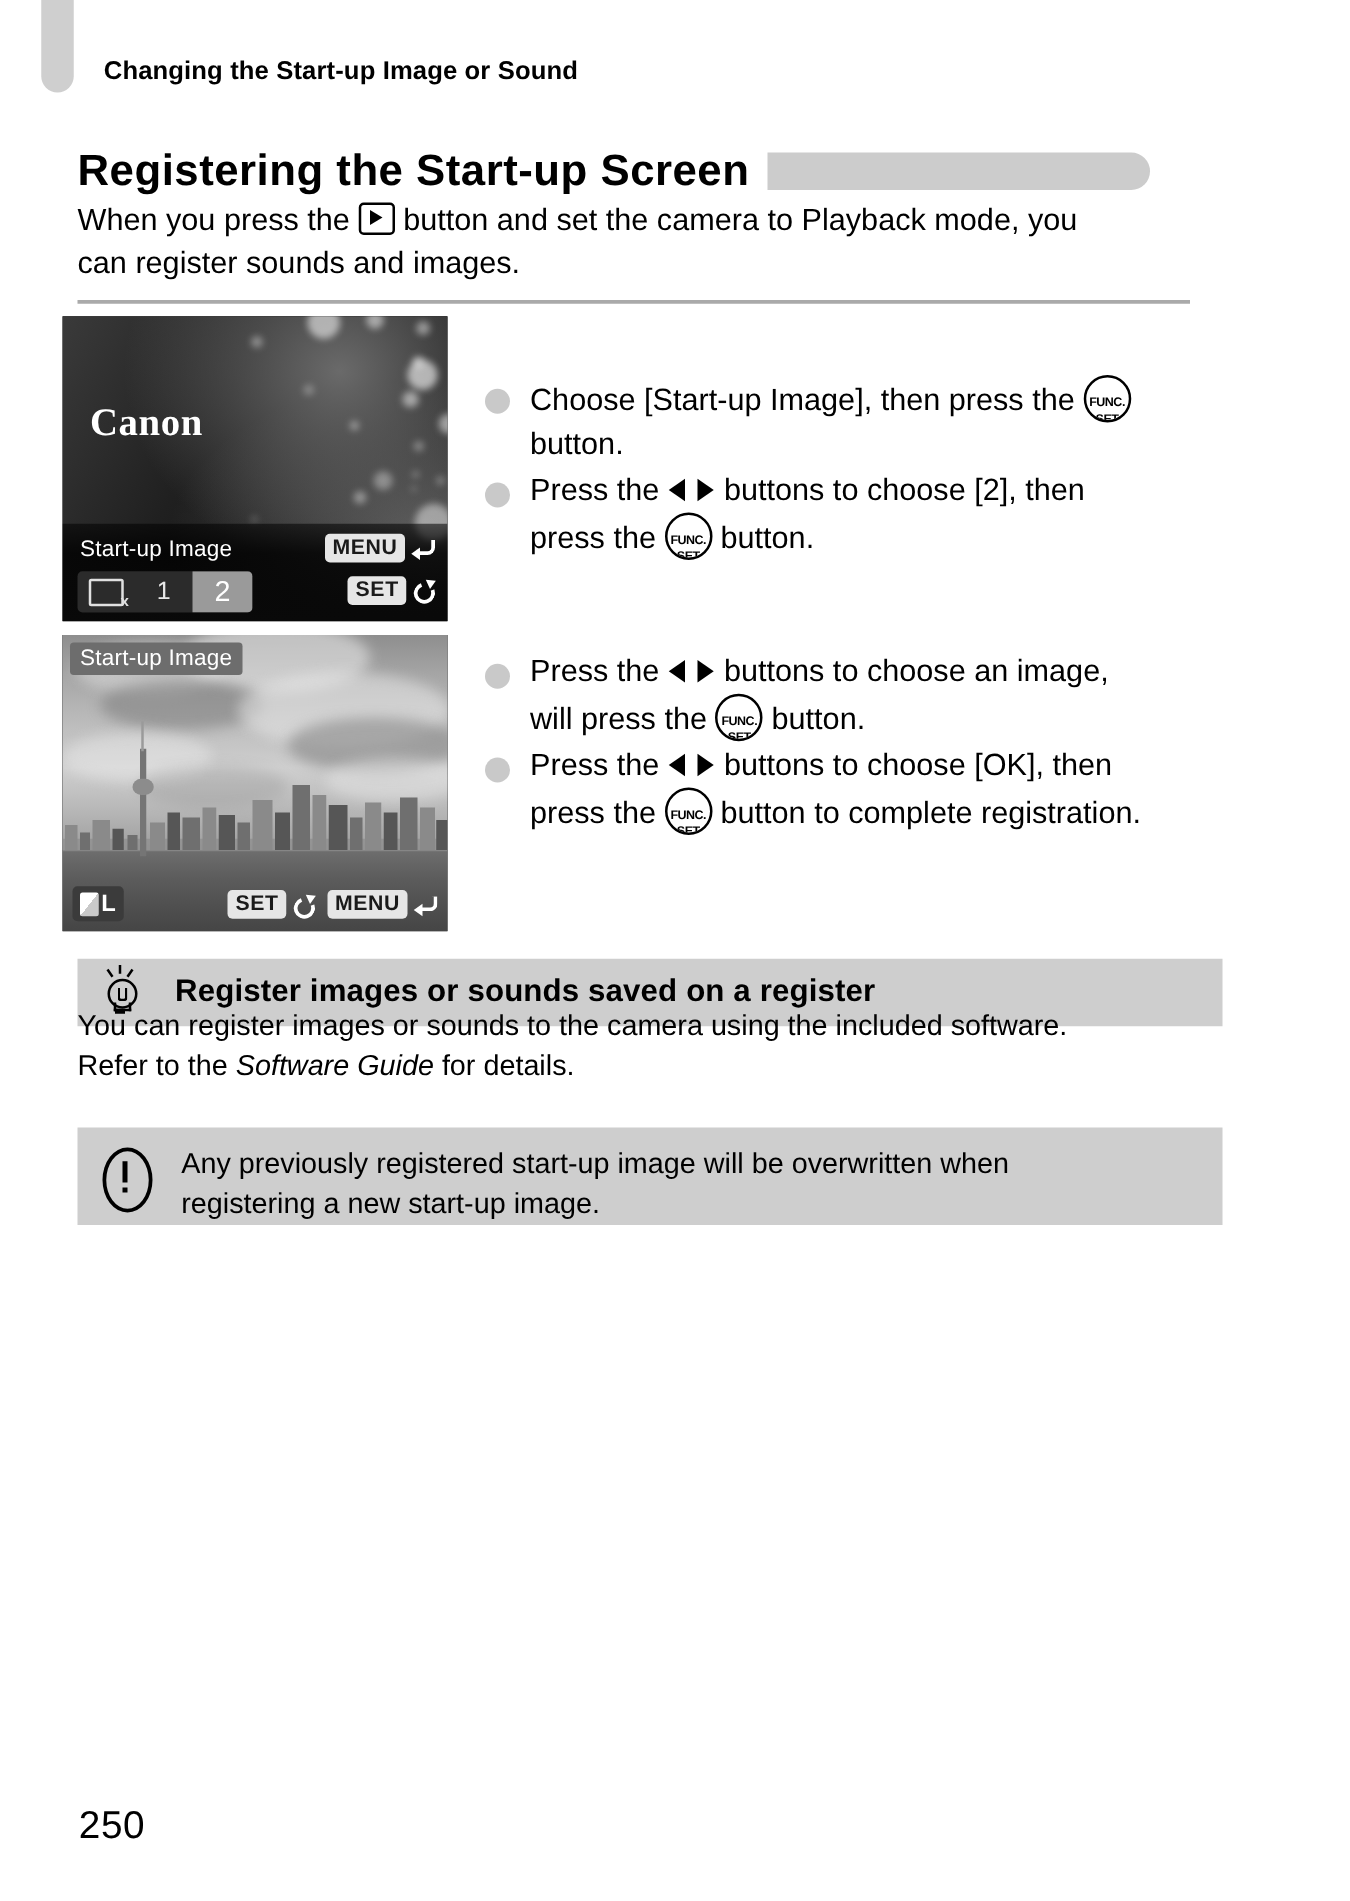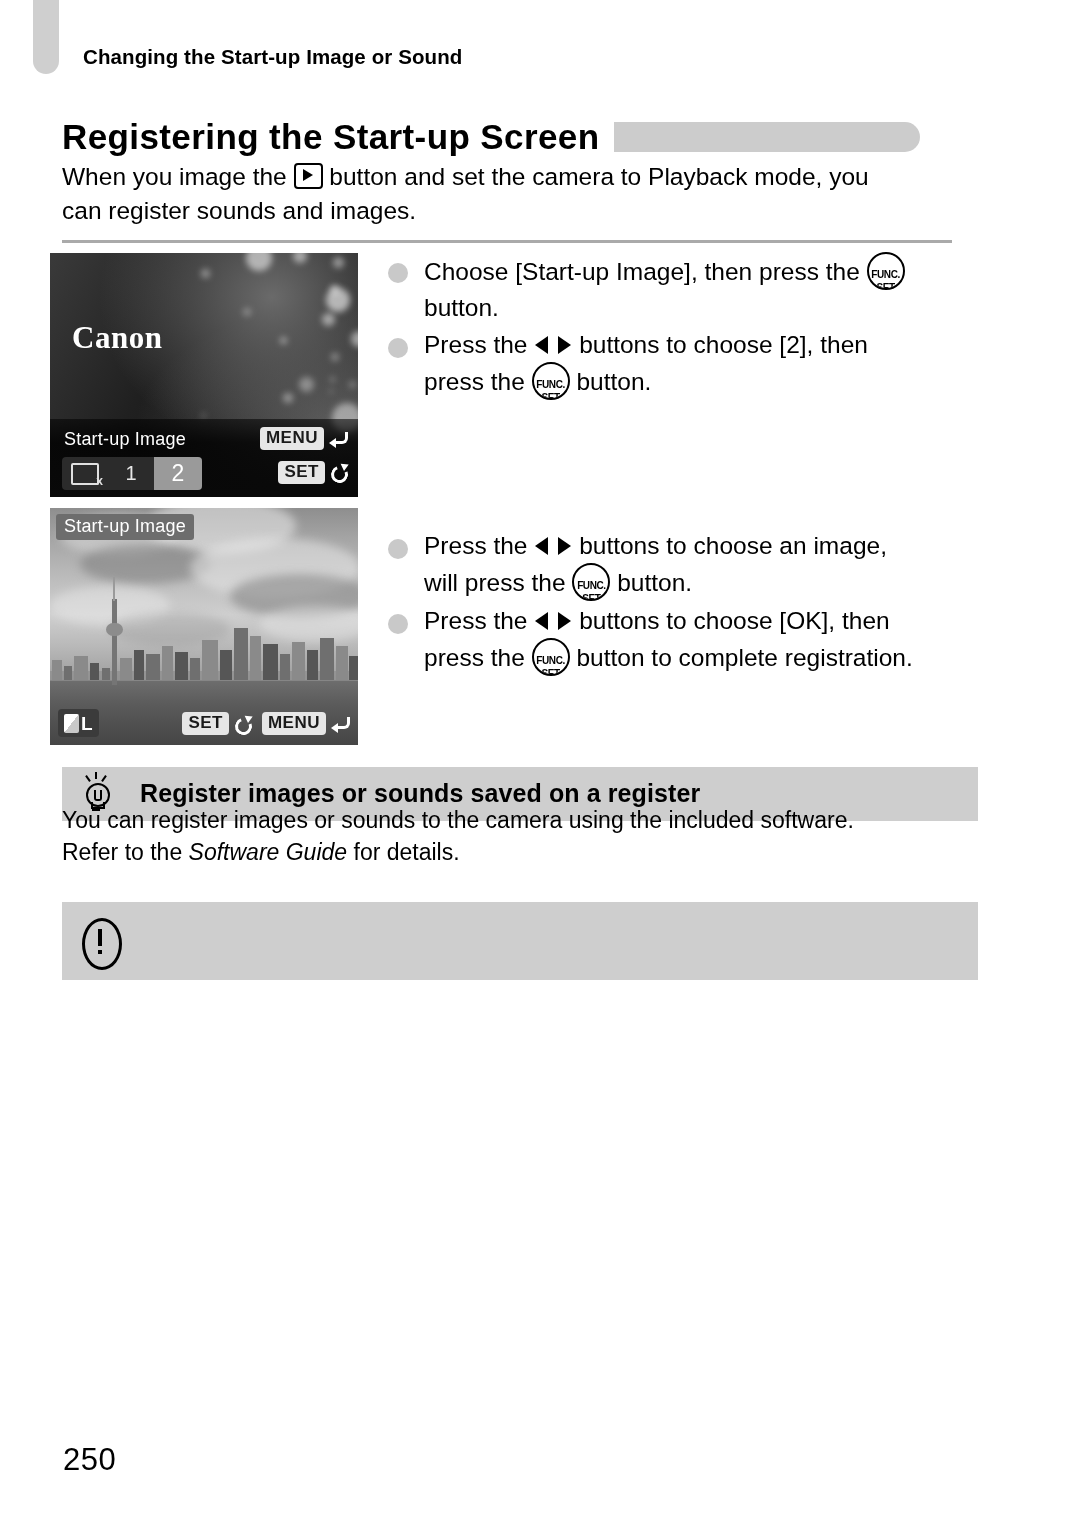--- a/index.html
+++ b/index.html
@@ -65,23 +65,23 @@
   }
   .ic-lr::before{
     content:"";position:absolute;left:1px;top:4px;
     border-right:13px solid #000;border-top:9px solid transparent;border-bottom:9px solid transparent;
   }
   .ic-lr::after{
     content:"";position:absolute;right:1px;top:4px;
     border-left:13px solid #000;border-top:9px solid transparent;border-bottom:9px solid transparent;
   }
   
-  .steps{position:absolute;left:388px;width:600px;font-size:24.5px;line-height:35px;}
+  .steps{position:absolute;left:388px;width:600px;font-size:24.5px;line-height:35px;margin-top:48px;}
   .steps.one{top:252px;}
-  .steps.two{top:528px;}
+  .steps.two{top:472px;}
   .step{position:relative;padding-left:36px;margin-bottom:2px;}
   .bullet{
     position:absolute;left:0;top:11px;width:20px;height:20px;border-radius:50%;
     background:#c9c9c9;
   }
   .step .ln{display:block;}
   
   .shot{position:absolute;left:50px;overflow:hidden;background:#000;}
   .shot-a{top:253px;width:308px;height:244px;}
   .shot-b{top:508px;width:308px;height:237px;}
@@ -245,21 +245,21 @@
 <div class="edge-tab"></div>
 
 <div class="running-header">Changing the Start-up Image or Sound</div>
 
 <div class="title-row">
   <div class="title-text">Registering the Start-up Screen</div>
   <div class="title-bar"></div>
 </div>
 
 <div class="intro">
-  <span class="ln"><span>When you image the</span>
+  <span class="ln"><span>When you press the</span>
     <span class="ic ic-play"></span>
     <span>button and set the camera to Playback mode, you</span>
   </span>
   <span class="ln">can register sounds and images.</span>
 </div>
 
 <div class="divider"></div>
 
 <div class="shot shot-a">
   <div class="scrA-bg"></div>
@@ -431,15 +431,19 @@
     <span class="ital">Software Guide</span>
     <span>for details.</span>
   </span>
 </div>
 
 <div class="caution">
   <div class="excl">
     <span class="bar"></span>
     <span class="dot"></span>
   </div>
+  <div class="caution-text">
+    <span class="ln">Any previously registered start-up image will be overwritten when</span>
+    <span class="ln">registering a new start-up image.</span>
+  </div>
 </div>
 
 <div class="pageno">250</div>
 
 </body></html>

